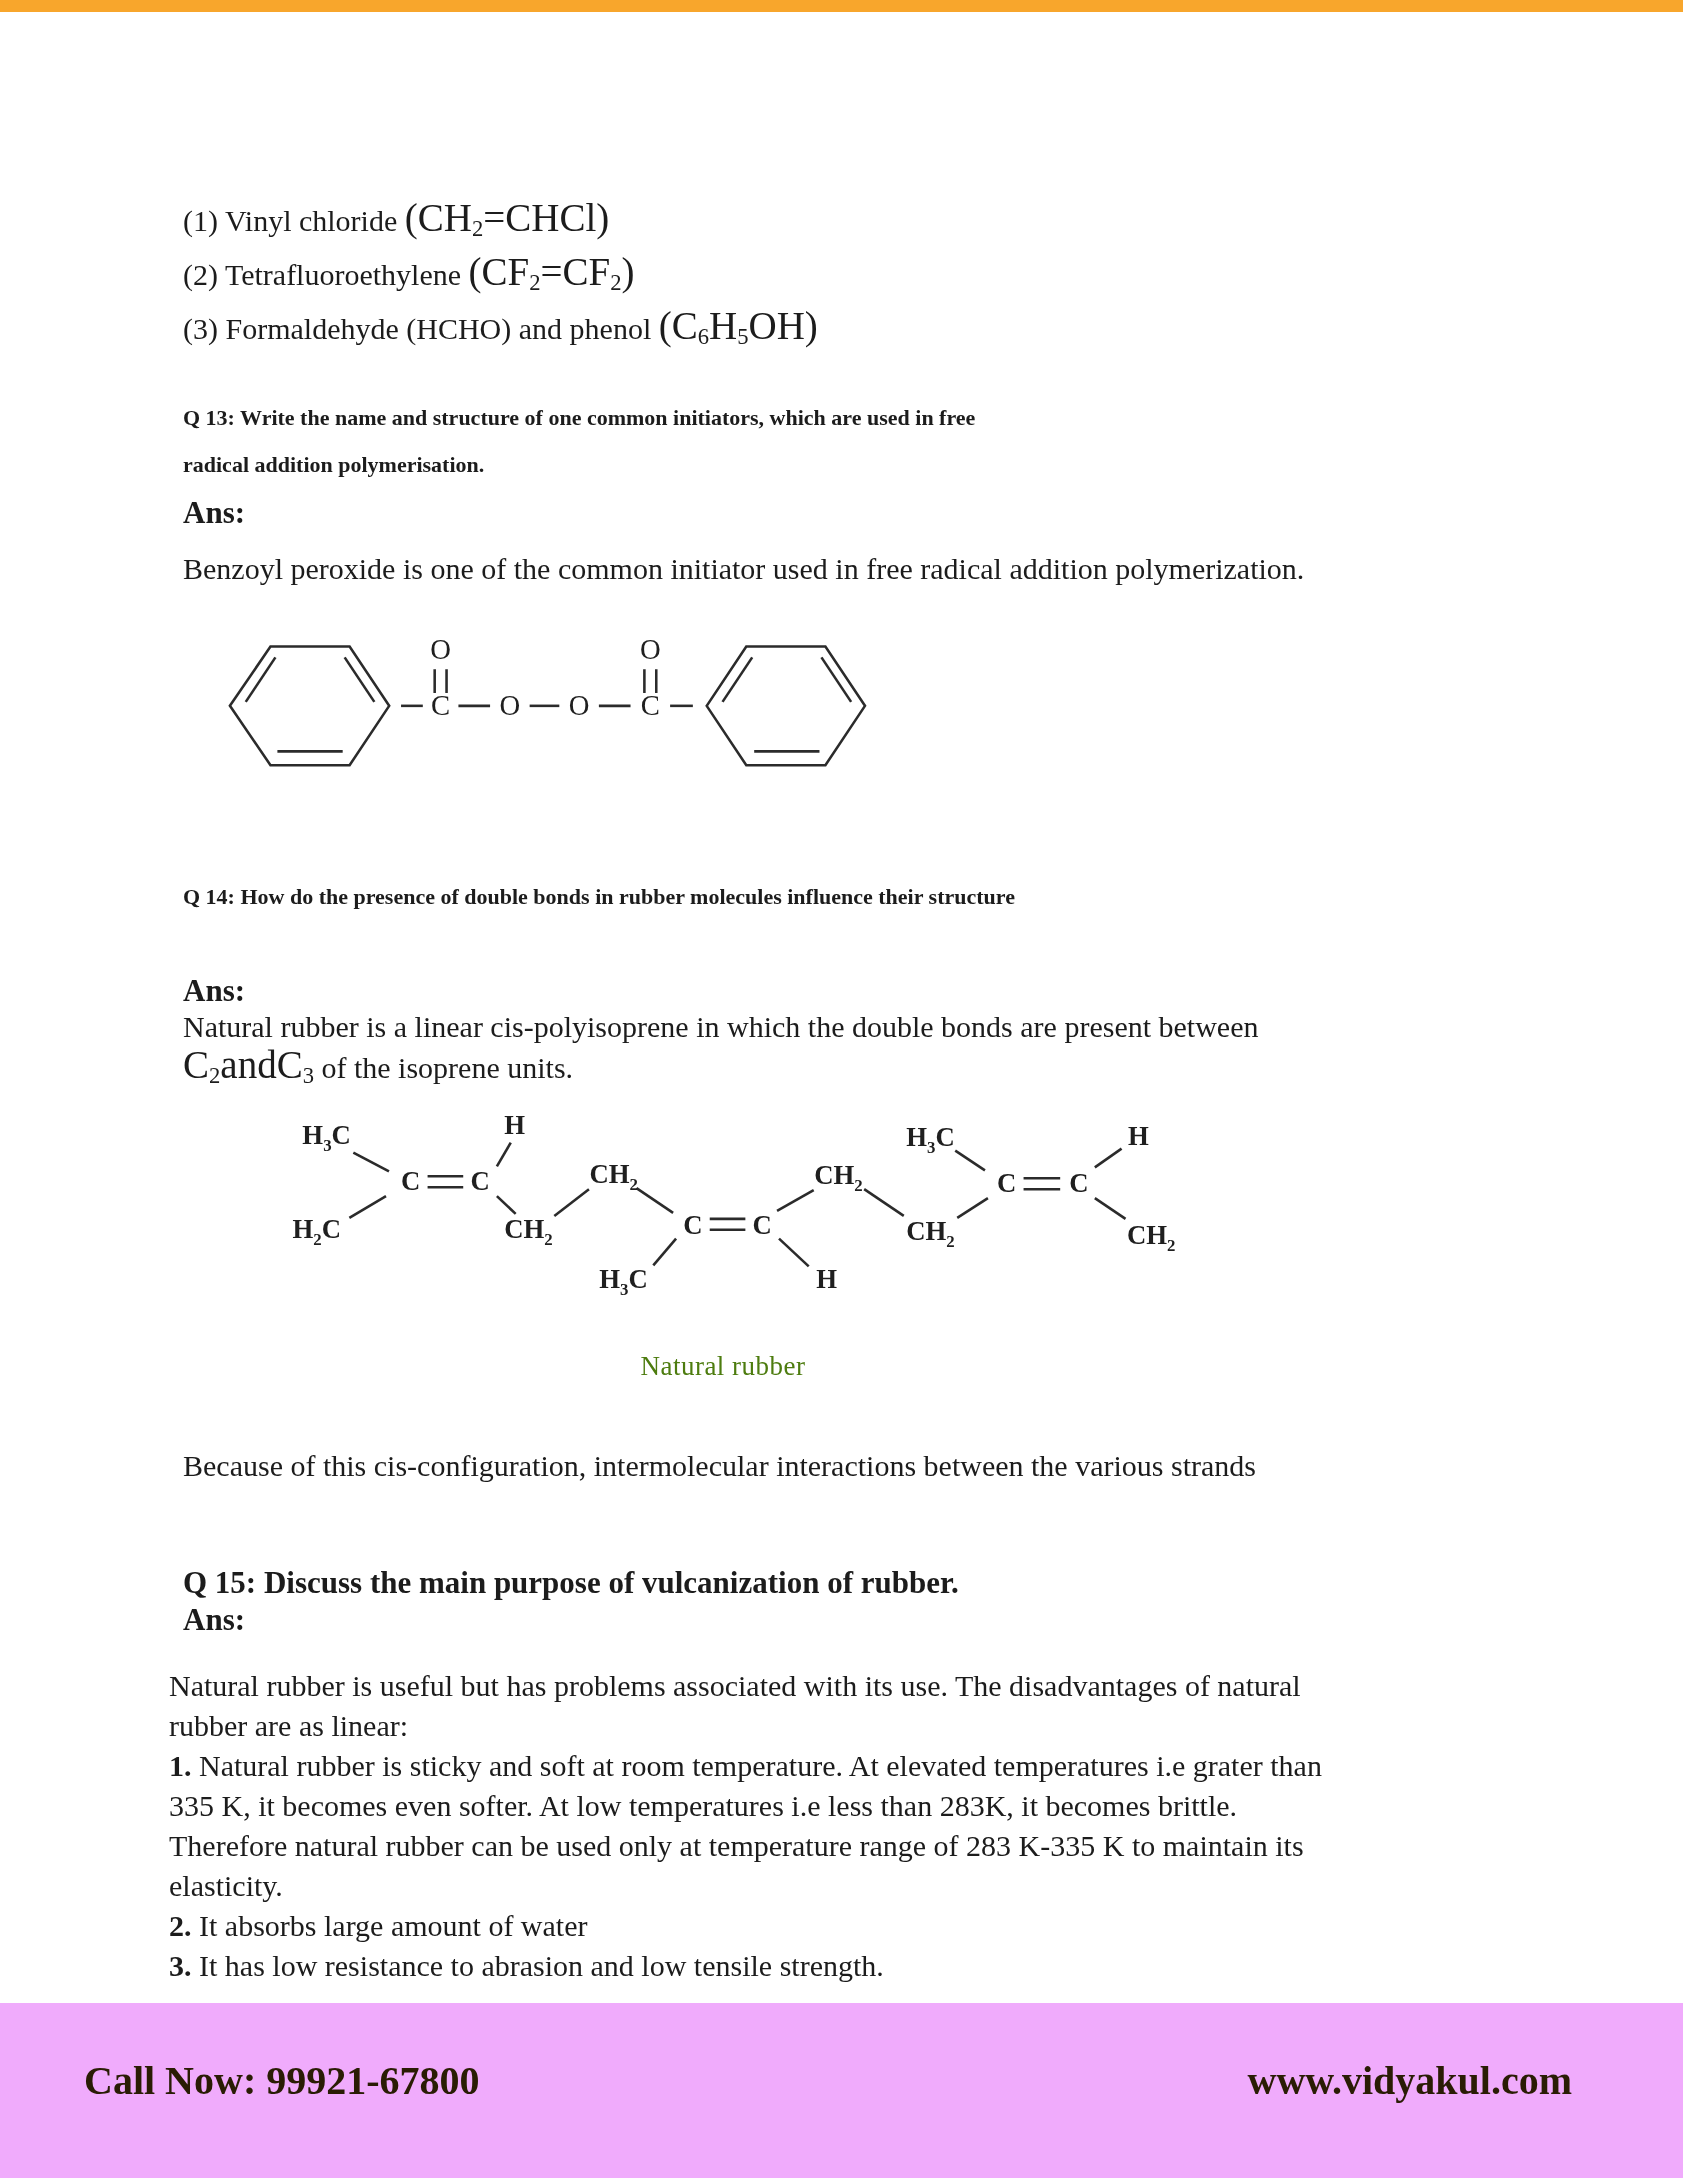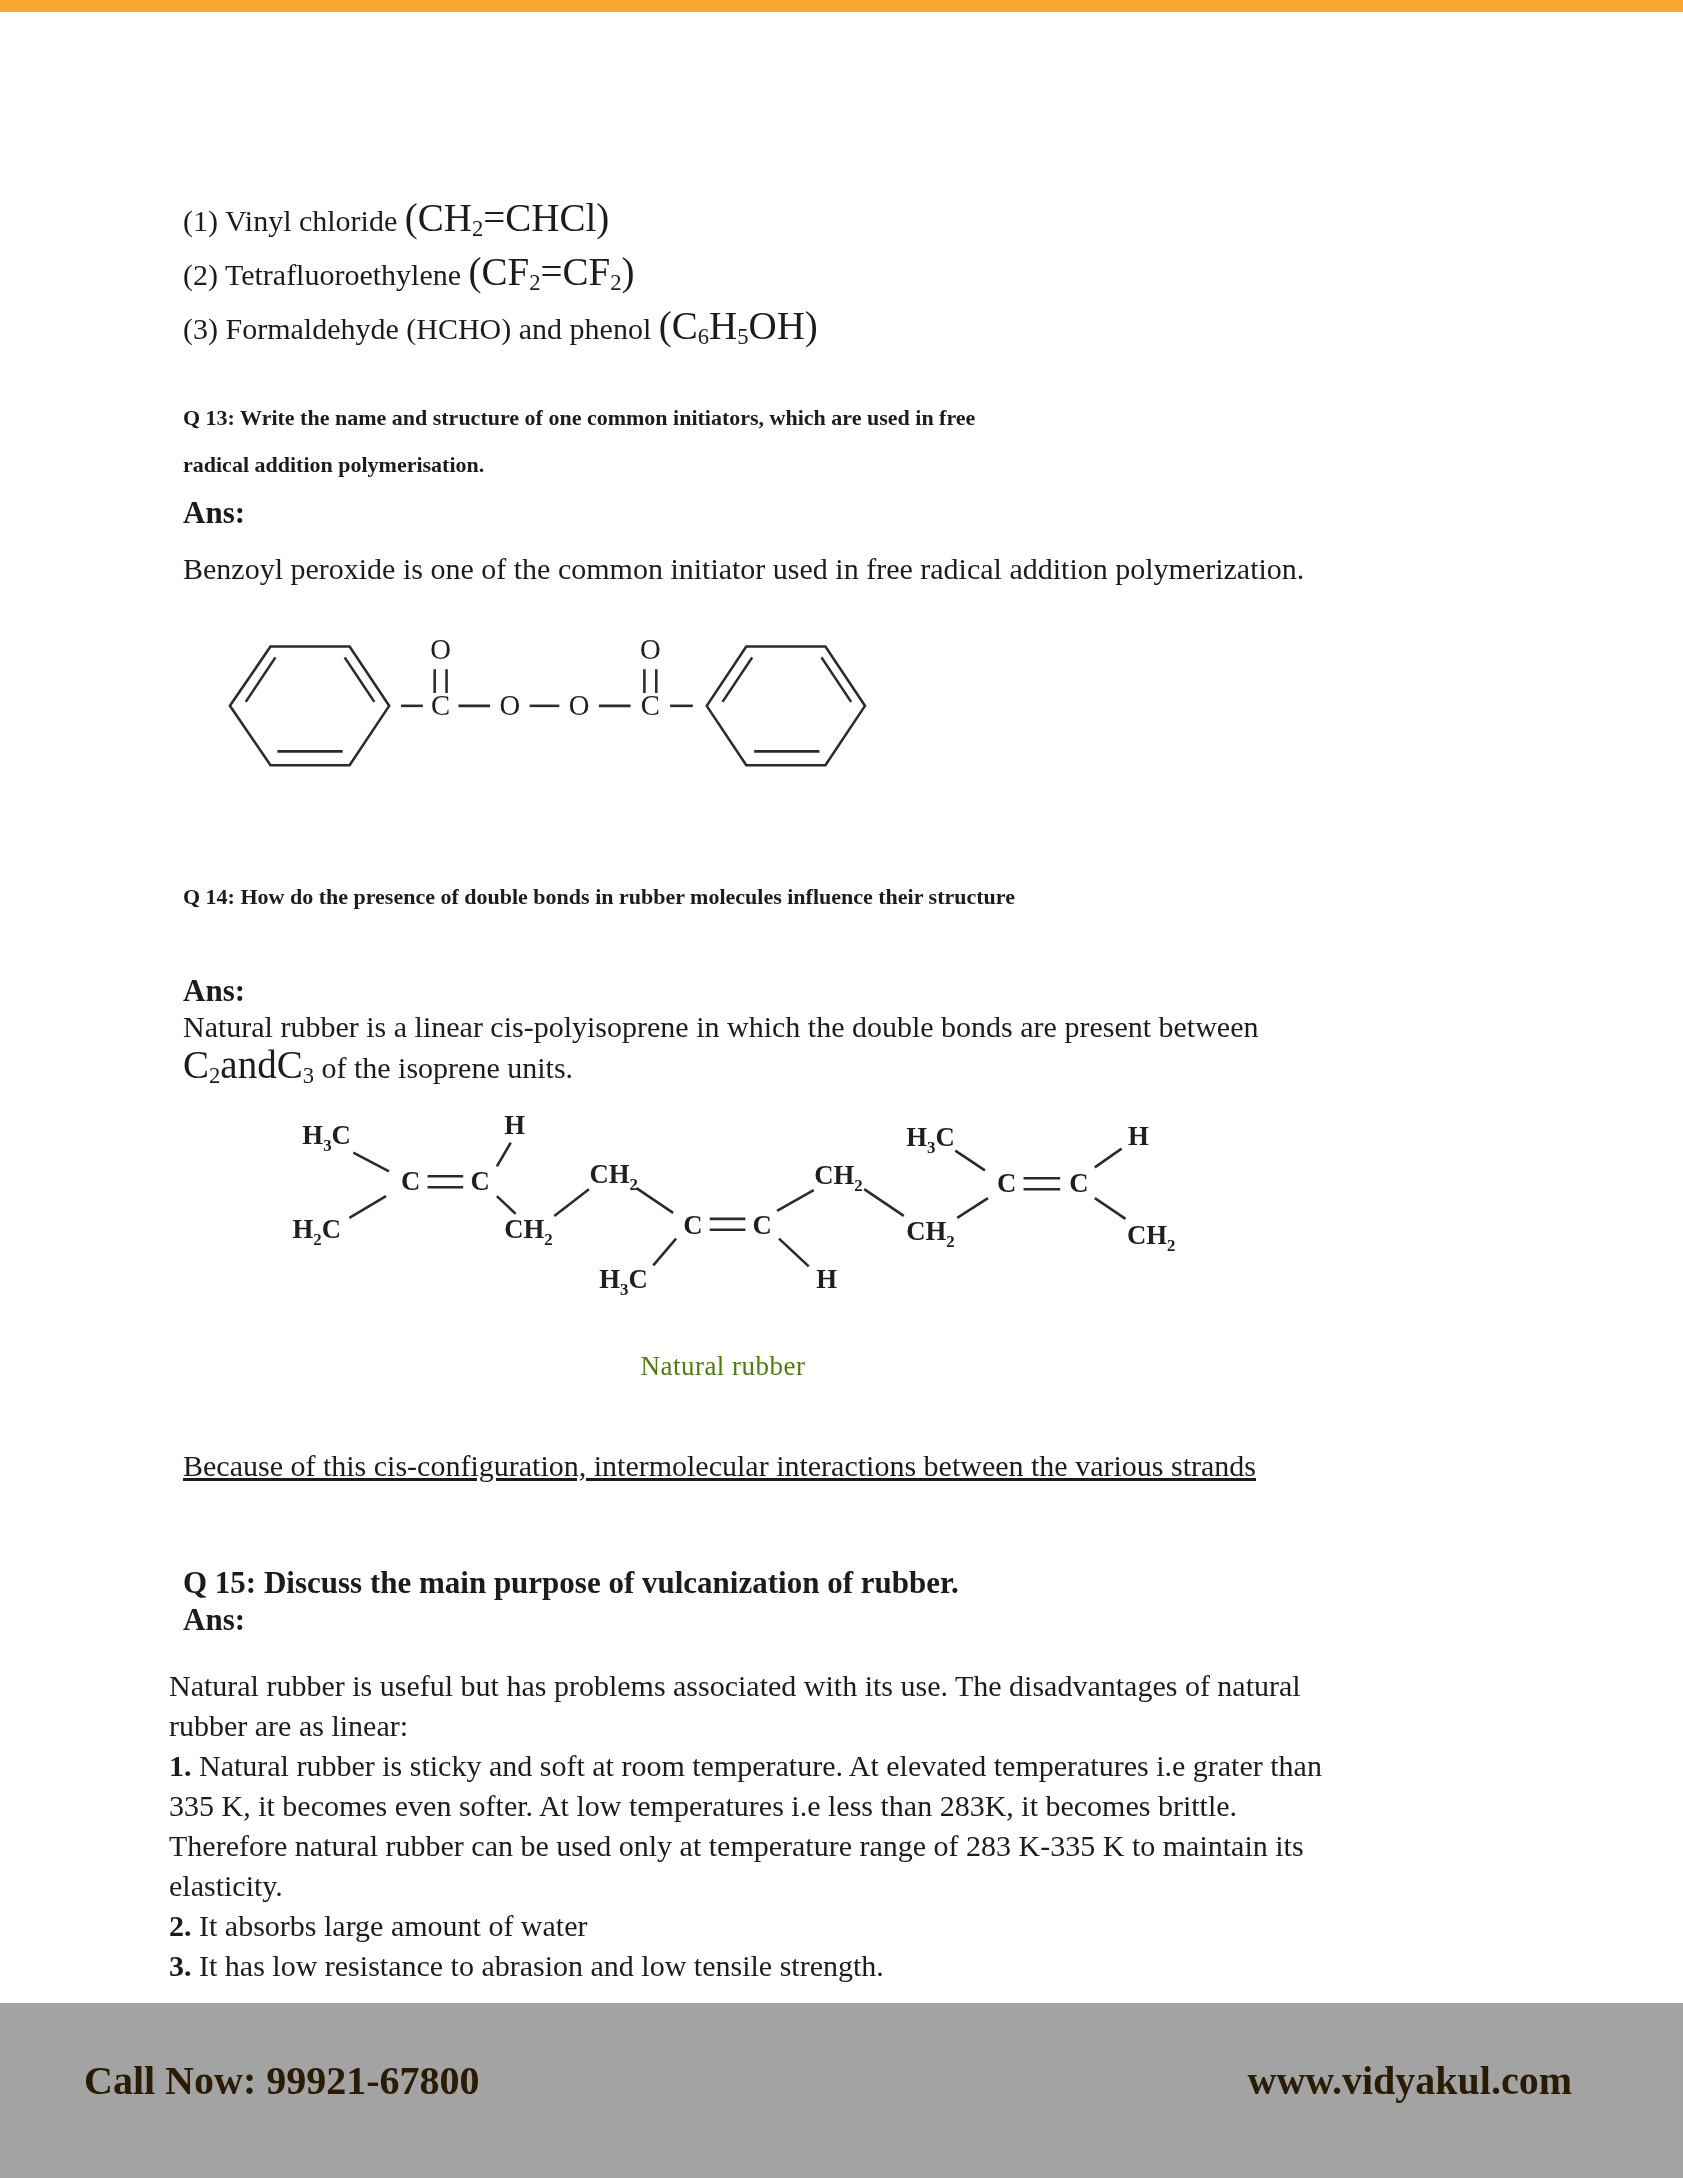--- a/index.html
+++ b/index.html
@@ -134,37 +134,37 @@
       <text x="675" y="134" text-anchor="middle"><tspan>CH</tspan><tspan class="svgsub" dy="7">2</tspan><tspan dy="-7"></tspan></text>
       <text x="675" y="39" text-anchor="middle"><tspan>H</tspan><tspan class="svgsub" dy="7">3</tspan><tspan dy="-7">C</tspan></text>
       <text x="885" y="38" text-anchor="middle"><tspan>H</tspan></text>
       <text x="752" y="86" text-anchor="middle"><tspan>C</tspan></text>
       <text x="825" y="86" text-anchor="middle"><tspan>C</tspan></text>
       <text x="898" y="138" text-anchor="middle"><tspan>CH</tspan><tspan class="svgsub" dy="7">2</tspan><tspan dy="-7"></tspan></text>
     </svg>
 
   <div class="abs caption" style="left:634px; top:1351px; width:178px; text-align:center;">Natural rubber</div>
 
-  <div class="abs para nowrap" style="left:183px; top:1445px; line-height:42px;text-decoration:underline;">
+  <div class="abs para nowrap" style="left:183px; top:1445px; line-height:42px;">
     <div>Because of this cis-configuration, intermolecular interactions between the various strands</div>
   </div>
 
   <div class="abs qhead-tight nowrap" style="left:183px; top:1562px;">Q 15: Discuss the main purpose of vulcanization of rubber.</div>
   <div class="abs ans" style="left:183px; top:1602px;">Ans:</div>
 
   <div class="abs para nowrap" style="left:169px; top:1666px; line-height:40px;">
     <div><b></b><span>Natural rubber is useful but has problems associated with its use. The disadvantages of natural</span></div>
     <div><b></b><span>rubber are as linear:</span></div>
     <div><b>1.</b><span> Natural rubber is sticky and soft at room temperature. At elevated temperatures i.e grater than</span></div>
     <div><b></b><span>335 K, it becomes even softer. At low temperatures i.e less than 283K, it becomes brittle.</span></div>
     <div><b></b><span>Therefore natural rubber can be used only at temperature range of 283 K-335 K to maintain its</span></div>
     <div><b></b><span>elasticity.</span></div>
     <div><b>2.</b><span> It absorbs large amount of water</span></div>
     <div><b>3.</b><span> It has low resistance to abrasion and low tensile strength.</span></div>
   </div>
 
-  <div class="footer" style="background-color: #a3a3a3;">
+  <div class="footer" style="background-color: #f0abfc;">
     <div>Call Now: 99921-67800</div>
     <div>www.vidyakul.com</div>
   </div>
 
 </div>
 
 
 </body></html>

